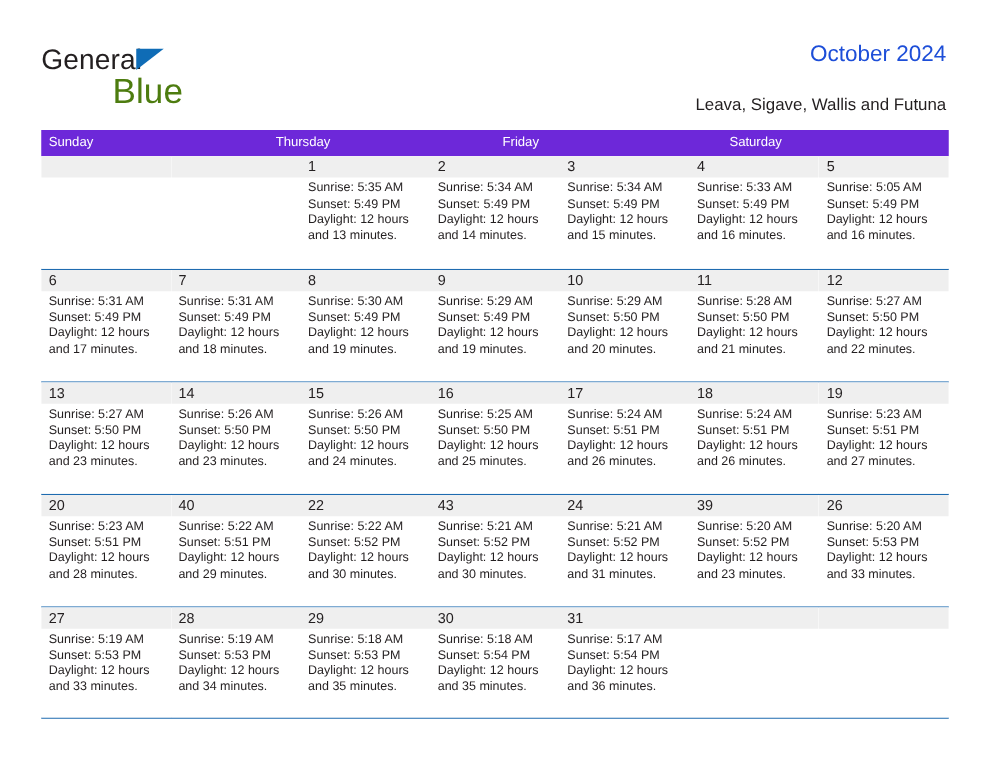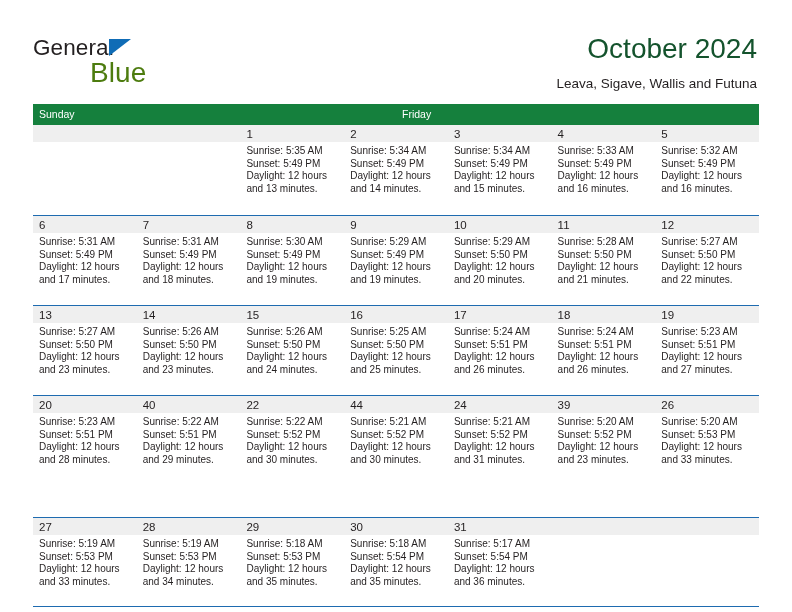--- a/index.html
+++ b/index.html
@@ -60,22 +60,22 @@
     top: 22px;
     font-size: 28px;
     letter-spacing: 0.1px;
     color: #4d7c0f;
     font-family: "Liberation Sans", sans-serif;
   }
   .title {
     position: absolute;
     right: 35px;
     top: 33px;
-    font-size: 28px;
-    color: #14532d;
+    font-size: 18px;
+    color: #1d4ed8;
     text-align: left;
     white-space: nowrap;
     font-family: "Liberation Sans", sans-serif;
   }
   .subtitle {
     position: absolute;
     right: 35px;
     top: 76px;
     font-size: 13.5px;
     color: #231f20;
@@ -88,21 +88,21 @@
   .calendar {
     position: absolute;
     left: 33px;
     top: 104px;
     width: 726px;
   }
   .weekday-row {
     display: flex;
     width: 726px;
     height: 21px;
-    background: #15803d;
+    background: #6d28d9;
   }
   .weekday {
     flex: 1 1 0;
     box-sizing: border-box;
     padding-left: 6px;
     font-size: 10.5px;
     color: #ffffff;
     line-height: 21px;
     white-space: nowrap;
     overflow: hidden;
@@ -113,21 +113,20 @@
     width: 726px;
     height: 90px;
     border-top: 1.5px solid #1e6bb0;
     box-sizing: border-box;
   }
   .week.first {
     border-top: none;
   }
   .week.last {
     border-bottom: 1.5px solid #1e6bb0;
-    margin-top: 32px;
   }
   .day {
     flex: 1 1 0;
     box-sizing: border-box;
     position: relative;
     background: #ffffff;
     overflow: hidden;
   }
   .day-band {
     height: 17px;
@@ -169,21 +168,23 @@
 
     <div class="title">October 2024</div>
     <div class="subtitle">Leava, Sigave, Wallis and Futuna</div>
 
   </div>
 
   <div class="calendar">
 
     <div class="weekday-row">
       <div class="weekday">Sunday</div>
+      <div class="weekday">Thursday</div>
       <div class="weekday">Friday</div>
+      <div class="weekday">Saturday</div>
     </div>
 
     <div id="weeks-container">
         <div class="week first">
           <div class="day empty">
             <div class="day-band"></div>
             <span class="day-num"></span>
           </div>
           <div class="day empty">
             <div class="day-band"></div>
@@ -226,21 +227,21 @@
               <div>Sunrise: 5:33 AM</div>
               <div>Sunset: 5:49 PM</div>
               <div>Daylight: 12 hours</div>
               <div>and 16 minutes.</div>
             </div>
           </div>
           <div class="day">
             <div class="day-band"></div>
             <span class="day-num">5</span>
             <div class="day-info">
-              <div>Sunrise: 5:32 AM</div>
+              <div>Sunrise: 5:05 AM</div>
               <div>Sunset: 5:49 PM</div>
               <div>Daylight: 12 hours</div>
               <div>and 16 minutes.</div>
             </div>
           </div>
         </div>
         <div class="week">
           <div class="day">
             <div class="day-band"></div>
             <span class="day-num">6</span>
@@ -410,21 +411,21 @@
             <span class="day-num">22</span>
             <div class="day-info">
               <div>Sunrise: 5:22 AM</div>
               <div>Sunset: 5:52 PM</div>
               <div>Daylight: 12 hours</div>
               <div>and 30 minutes.</div>
             </div>
           </div>
           <div class="day">
             <div class="day-band"></div>
-            <span class="day-num">44</span>
+            <span class="day-num">43</span>
             <div class="day-info">
               <div>Sunrise: 5:21 AM</div>
               <div>Sunset: 5:52 PM</div>
               <div>Daylight: 12 hours</div>
               <div>and 30 minutes.</div>
             </div>
           </div>
           <div class="day">
             <div class="day-band"></div>
             <span class="day-num">24</span>

